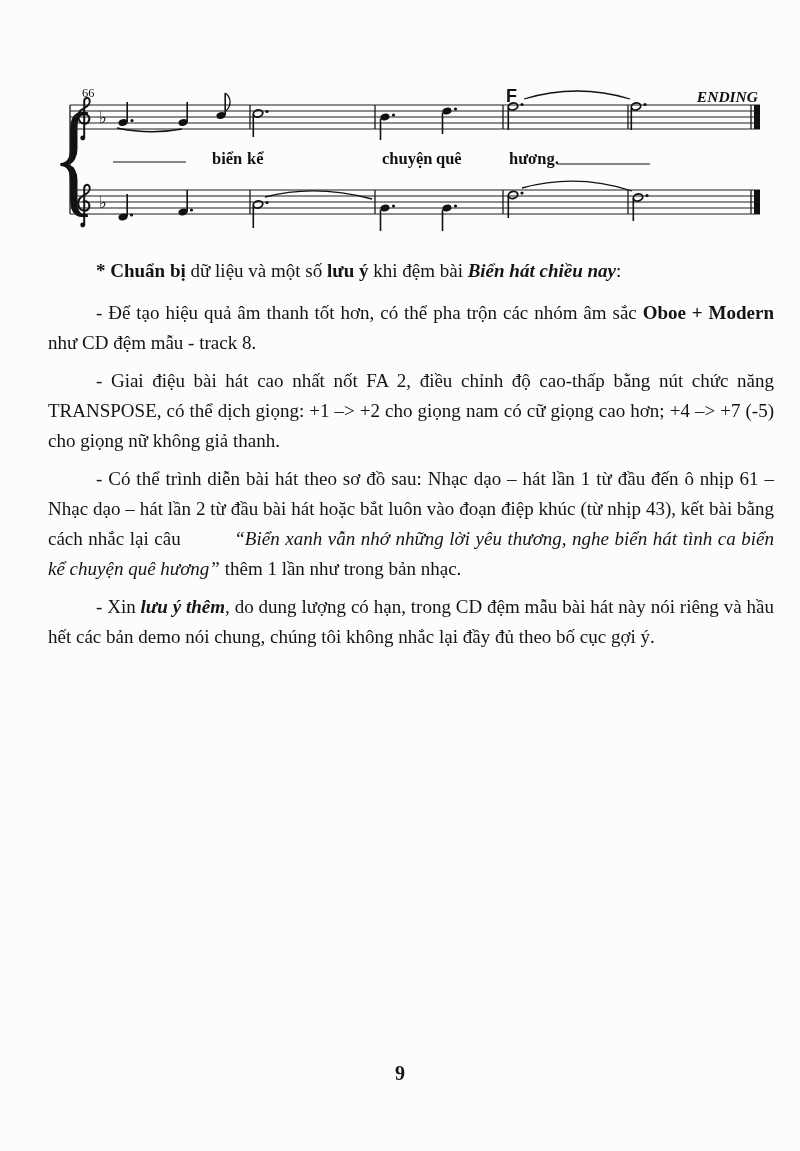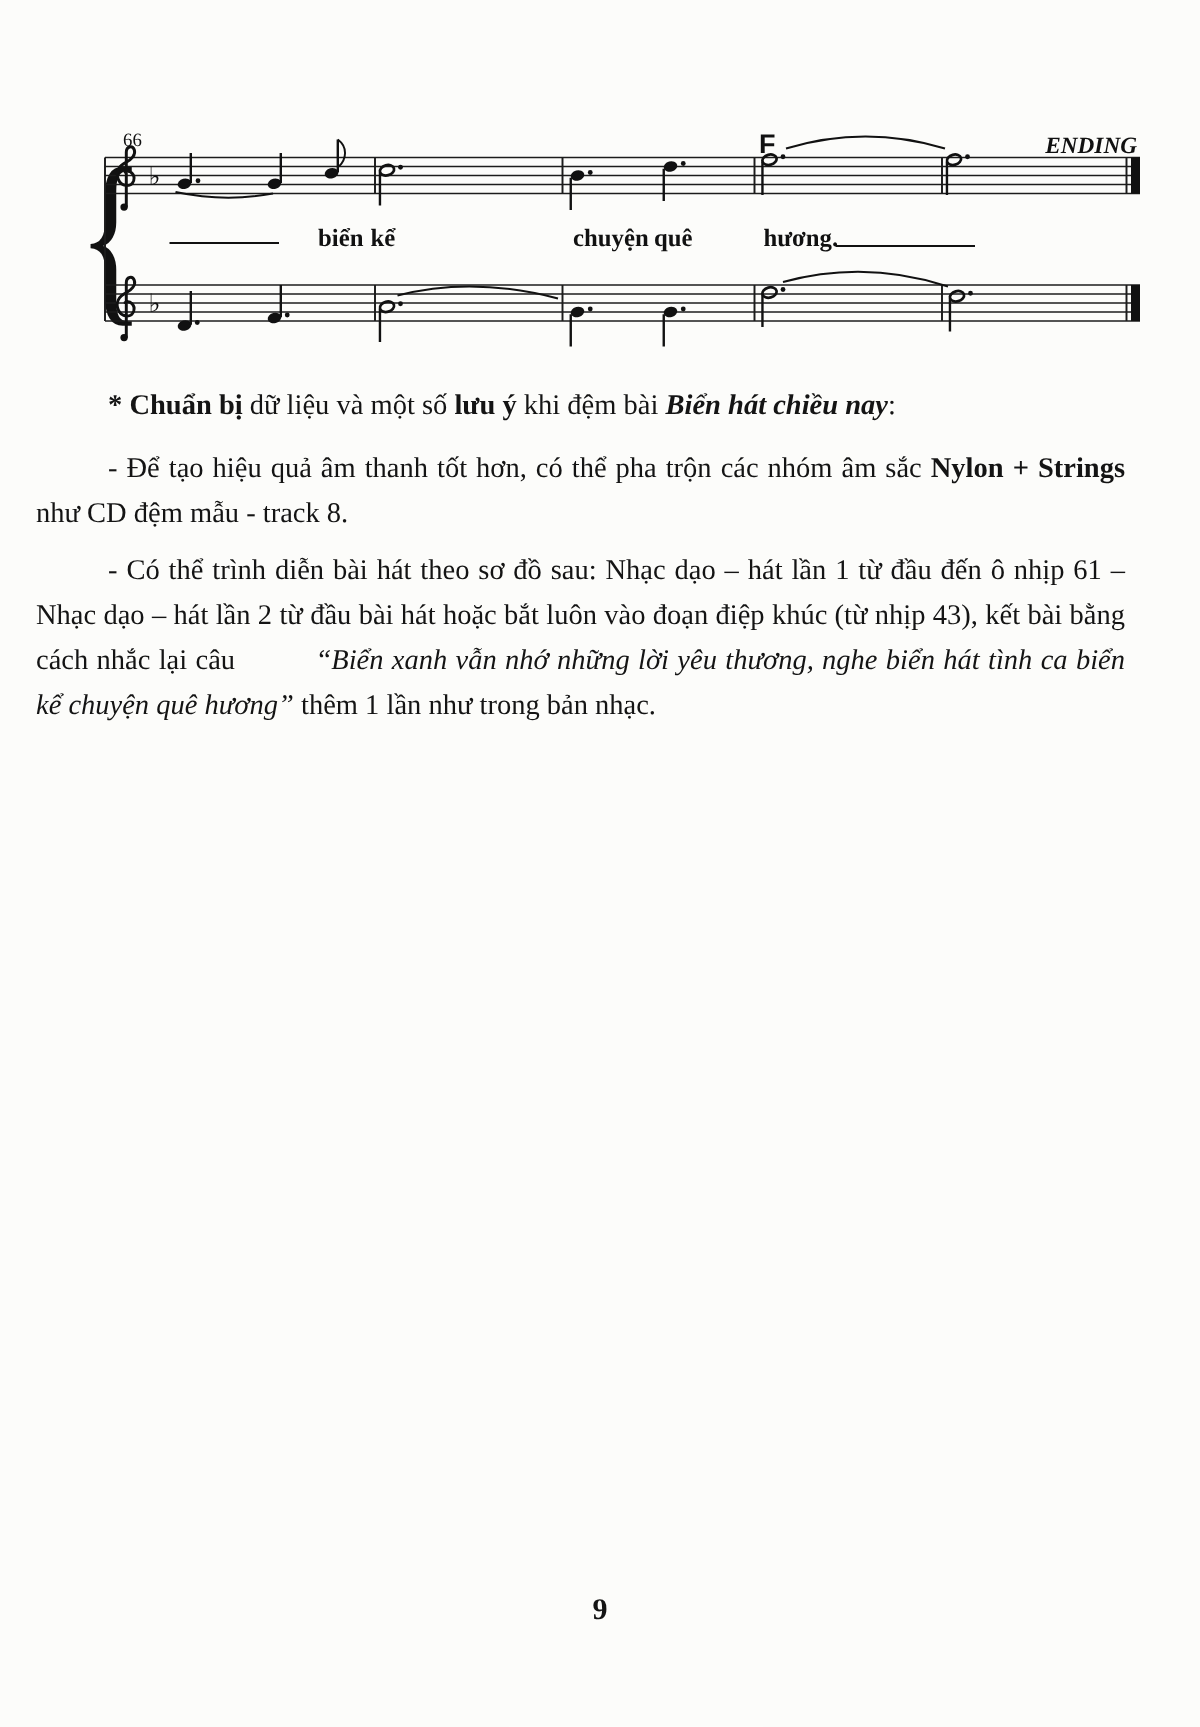--- a/index.html
+++ b/index.html
@@ -24,21 +24,21 @@
   .clef-stroke{fill:none;stroke:#111;stroke-width:2.4;stroke-linecap:round;}
   .lyric{font-family:"Liberation Serif",serif;font-weight:700;font-size:16.5px;fill:#111;}
   .extender{stroke:#111;stroke-width:1.2;}
   .measure-num{font-family:"Liberation Serif",serif;font-size:12.5px;fill:#111;}
   .chord{font-family:"Liberation Sans",sans-serif;font-weight:700;font-size:18px;fill:#111;}
   .ending{font-family:"Liberation Serif",serif;font-weight:700;font-style:italic;font-size:15.5px;fill:#111;}
   .brace{font-family:"Liberation Serif",serif;fill:#111;}
   .flat-glyph{font-family:"DejaVu Sans",sans-serif;font-size:17px;fill:#111;}
   
   .content{
-    position:absolute;top:256px;left:24px;width:726px;
+    position:absolute;top:256px;left:48px;width:726px;
     font-size:19px;line-height:30px;
   }
   .intro{margin:0 0 12px 0;text-indent:48px;}
   .bullet-item{margin:0 0 3px 68px;}
   .para{margin:0 0 8px 0;text-indent:48px;text-align:justify;}
   .run-r{font-weight:400;}
   .run-b{font-weight:700;}
   .run-i{font-style:italic;margin-left:48px;}
   .run-bi{font-weight:700;font-style:italic;}
   .run-n{font-family:"DejaVu Sans",sans-serif;font-weight:700;font-size:20px;}
@@ -182,19 +182,21 @@
         <circle class="aug-dot" cx="647" cy="117.5" r="1.6"></circle>
         <line class="stem" x1="633.3" y1="121" x2="633.3" y2="143"></line>
       </g>
     </svg>
   </div>
 
   <div class="content">
     <p class="intro"><span class="run-b">* </span><span class="run-b">Chuẩn bị</span><span class="run-r"> dữ liệu và một số </span><span class="run-b">lưu ý</span><span class="run-r"> khi đệm bài </span><span class="run-bi">Biển hát chiều nay</span><span class="run-r">:</span></p>
 
 
-    <p class="para"><span class="run-r">- Để tạo hiệu quả âm thanh tốt hơn, có thể pha trộn các nhóm âm sắc </span><span class="run-b">Nylon + Strings</span><span class="run-r"> như CD đệm mẫu - track 8.</span></p>
+    <p class="para"><span class="run-r">- Để tạo hiệu quả âm thanh tốt hơn, có thể pha trộn các nhóm âm sắc </span><span class="run-b">Oboe + Modern</span><span class="run-r"> như CD đệm mẫu - track 8.</span></p>
+    <p class="para"><span class="run-r">- Giai điệu bài hát cao nhất nốt FA 2, điều chỉnh độ cao-thấp bằng nút chức năng TRANSPOSE, có thể dịch giọng: +1 –&gt; +2 cho giọng nam có cữ giọng cao hơn; +4 –&gt; +7 (-5) cho giọng nữ không giả thanh.</span></p>
     <p class="para"><span class="run-r">- Có thể trình diễn bài hát theo sơ đồ sau: Nhạc dạo – hát lần 1 từ đầu đến ô nhịp 61 – Nhạc dạo – hát lần 2 từ đầu bài hát hoặc bắt luôn vào đoạn điệp khúc (từ nhịp 43), kết bài bằng cách nhắc lại câu </span><span class="run-i">“Biển xanh vẫn nhớ những lời yêu thương, nghe biển hát tình ca biển kể chuyện quê hương”</span><span class="run-r"> thêm 1 lần như trong bản nhạc.</span></p>
+    <p class="para"><span class="run-r">- Xin </span><span class="run-bi">lưu ý thêm</span><span class="run-r">, do dung lượng có hạn, trong CD đệm mẫu bài hát này nói riêng và hầu hết các bản demo nói chung, chúng tôi không nhắc lại đầy đủ theo bố cục gợi ý.</span></p>
   </div>
 
   <div class="page-number">9</div>
 
 </div>
 
 </body></html>

